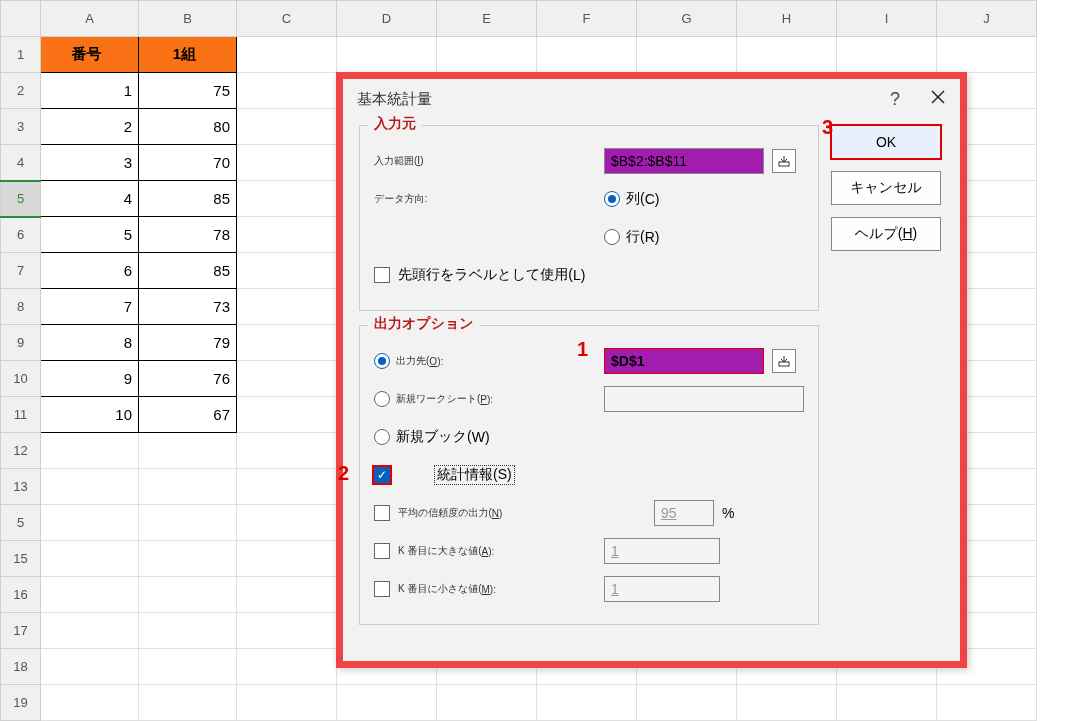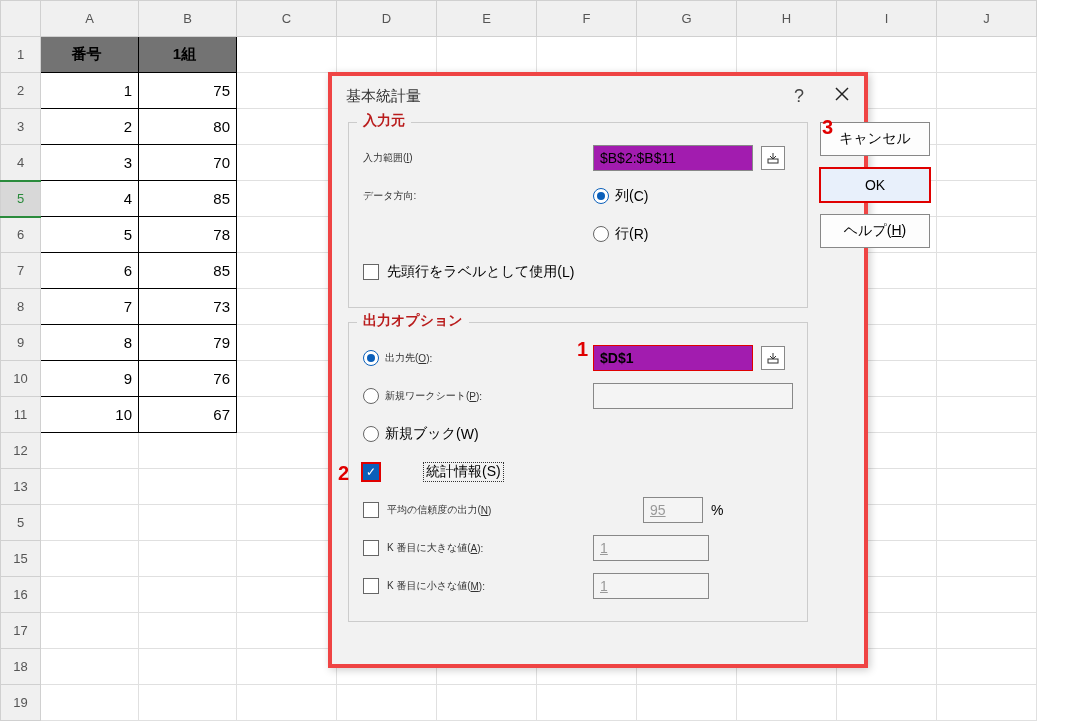--- a/index.html
+++ b/index.html
@@ -7,27 +7,27 @@
     
     
     .spreadsheet { position: absolute; top: 0; left: 0; border-collapse: collapse; }
     .spreadsheet th, .spreadsheet td { border: 1px solid #d0d0d0; height: 36px; text-align: center; font-weight: normal; }
     .spreadsheet th.row-hdr { width: 40px; background: #f0f0f0; color: #555; font-size: 13px; }
     .spreadsheet th.col-hdr { background: #f0f0f0; color: #555; font-size: 13px; height: 24px; }
     .spreadsheet td { text-align: right; padding-right: 6px; font-size: 15px; }
     .spreadsheet .col-A { width: 98px; }
     .spreadsheet .col-B { width: 98px; }
     .spreadsheet .col-C, .spreadsheet .col-D, .spreadsheet .col-E, .spreadsheet .col-F, .spreadsheet .col-G, .spreadsheet .col-H, .spreadsheet .col-I, .spreadsheet .col-J { width: 100px; }
-    .spreadsheet .header-cell { background: #737373; font-weight: bold; text-align: center; border: 1px solid #000; }
+    .spreadsheet .header-cell { background: #f97316; font-weight: bold; text-align: center; border: 1px solid #000; }
     .spreadsheet .data-cell-bordered { border: 1px solid #000; }
     .spreadsheet tr.selected-row th.row-hdr { background: #d8d8d8; border-bottom: 2px solid #2a8b3c; border-top: 2px solid #2a8b3c; color:#2a8b3c; }
     .spreadsheet td.empty { border: 1px solid #e0e0e0; }
     
     
-    .dialog { position: absolute; top: 72px; left: 328px; width: 540px; height: 596px; background: #f2f2f2; border: 4px solid #ef4444; box-shadow: 2px 2px 8px rgba(0,0,0,0.2); }
+    .dialog { position: absolute; top: 72px; left: 336px; width: 631px; height: 596px; background: #f2f2f2; border: 7px solid #ef4444; box-shadow: 2px 2px 8px rgba(0,0,0,0.2); }
     .dialog-titlebar { height: 40px; display: flex; align-items: center; padding: 0 14px; }
     .dialog-title { flex: 1; font-size: 15px; color: #333; }
     .dialog-help { margin-right: 30px; font-size: 18px; color: #444; cursor: pointer; }
     .dialog-close { font-size: 18px; color: #222; cursor: pointer; }
     
     .dialog-body { padding: 6px 16px 16px 16px; display: flex; }
     .dialog-left { flex: 1; }
     .dialog-right { width: 126px; padding-left: 12px; }
     
     .group { border: 1px solid #ccc; padding: 14px 14px 18px 14px; margin-bottom: 14px; position: relative; }
@@ -450,22 +450,22 @@
               <span>K 番目に小さな値(</span>
               <span class="underline">M</span>
               <span>):</span>
             </span>
           <input class="num-input num-input-wide" disabled="" value="1" style="">
         </div>
       </div>
     </div>
 
     <div class="dialog-right">
+      <button class="btn ok">OK</button>
       <button class="btn">キャンセル</button>
-      <button class="btn ok">OK</button>
       <button class="btn"><span>ヘルプ(</span><span class="underline" style="text-decoration:underline">H</span><span>)</span></button>
     </div>
   </div>
 </div>
 
 <div class="annotation ann1">1</div>
 <div class="annotation ann2">2</div>
 <div class="annotation ann3">3</div>
 
 </body></html>

